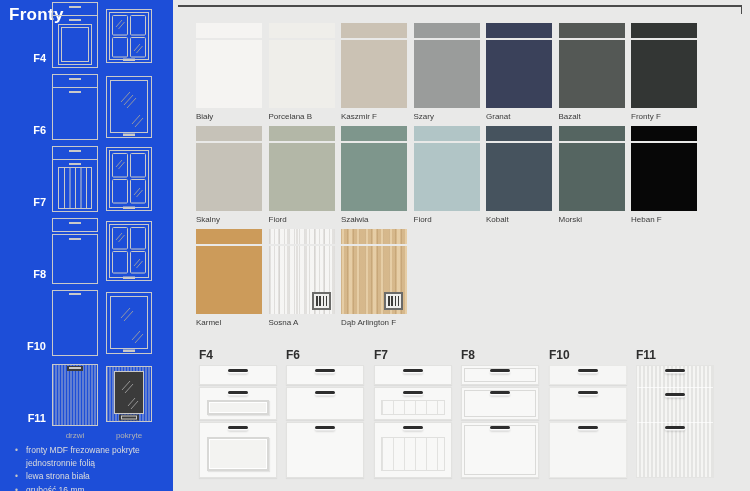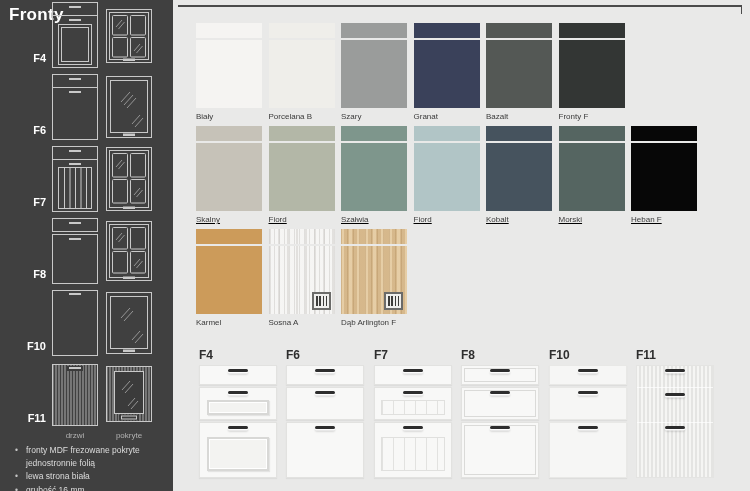--- a/index.html
+++ b/index.html
@@ -2,21 +2,21 @@
 <html><head>
 <meta charset="utf-8">
 <style>
   html,body{margin:0;padding:0;background:#cfcfcf;}
   .stage{
     position:relative;width:750px;height:491px;overflow:hidden;
     background:#e9e9e8;font-family:"Liberation Sans",sans-serif;
     -webkit-font-smoothing:antialiased;
   }
   
-  .sidebar{position:absolute;left:0;top:0;width:173px;height:491px;background:#404040;}
+  .sidebar{position:absolute;left:0;top:0;width:173px;height:491px;background:#1d4ed8;}
   .sb-title{position:absolute;left:9px;top:5px;color:#ffffff;font-size:17px;font-weight:bold;letter-spacing:.3px;}
   .sb-row{position:absolute;left:0;width:173px;height:68px;}
   .sb-label{position:absolute;left:0;bottom:6px;width:46px;text-align:right;color:#ffffff;font-size:11px;font-weight:bold;}
   .sb-door{position:absolute;left:52px;top:0;}
   .sb-vitrine{position:absolute;left:106px;}
   .sb-collabels{position:absolute;top:431px;left:0;width:173px;color:#b2b2b2;font-size:8px;}
   .sb-collabel-door{position:absolute;left:52px;width:46px;text-align:center;}
   .sb-collabel-vit{position:absolute;left:104px;width:50px;text-align:center;}
   .sb-notes{position:absolute;left:14px;top:444px;width:146px;margin:0;padding:0;list-style:none;color:#dcdcdc;font-size:8.5px;line-height:12.5px;}
   .sb-notes li{position:relative;padding-left:12px;margin-bottom:1px;}
@@ -249,37 +249,41 @@
       <div class="p-row" style="top: 0px;">
         <div class="sw">
       <div class="chip" style="background-color: rgb(245, 244, 242);"></div>
       <div class="sw-label">Biały</div>
     </div>
         <div class="sw">
       <div class="chip" style="background-color: rgb(239, 238, 234);"></div>
       <div class="sw-label">Porcelana B</div>
     </div>
         <div class="sw">
+      <div class="chip" style="background-color: rgb(203, 194, 180);"></div>
+      <div class="sw-label">Kaszmir F</div>
+    </div>
+        <div class="sw">
       <div class="chip" style="background-color: rgb(154, 156, 155);"></div>
       <div class="sw-label">Szary</div>
     </div>
         <div class="sw">
       <div class="chip" style="background-color: rgb(58, 65, 90);"></div>
       <div class="sw-label">Granat</div>
     </div>
         <div class="sw">
       <div class="chip" style="background-color: rgb(84, 88, 85);"></div>
       <div class="sw-label">Bazalt</div>
     </div>
         <div class="sw">
       <div class="chip" style="background-color: rgb(51, 54, 52);"></div>
       <div class="sw-label">Fronty F</div>
     </div>
       </div>
-      <div class="p-row" style="top: 103px; text-decoration: underline;">
+      <div class="p-row" style="top: 103px;">
         <div class="sw">
       <div class="chip" style="background-color: rgb(198, 194, 184);"></div>
       <div class="sw-label">Skalny</div>
     </div>
         <div class="sw">
       <div class="chip" style="background-color: rgb(179, 183, 167);"></div>
       <div class="sw-label">Fiord</div>
     </div>
         <div class="sw">
       <div class="chip" style="background-color: rgb(126, 150, 140);"></div>

